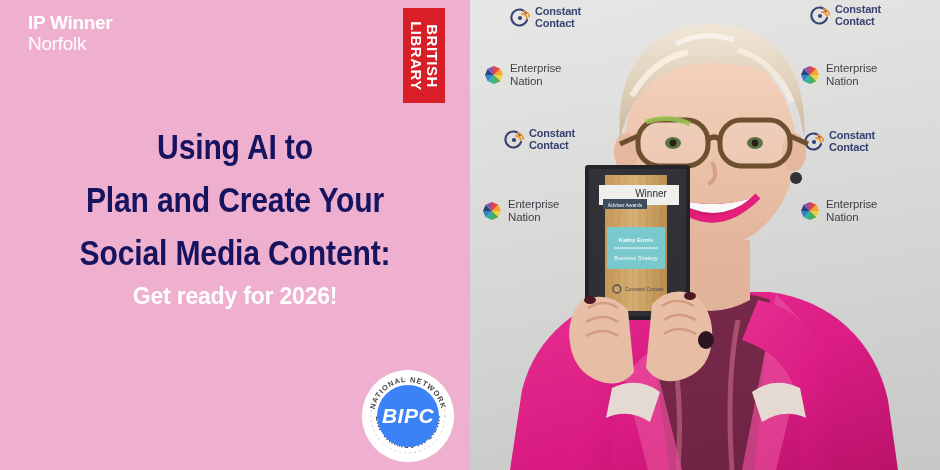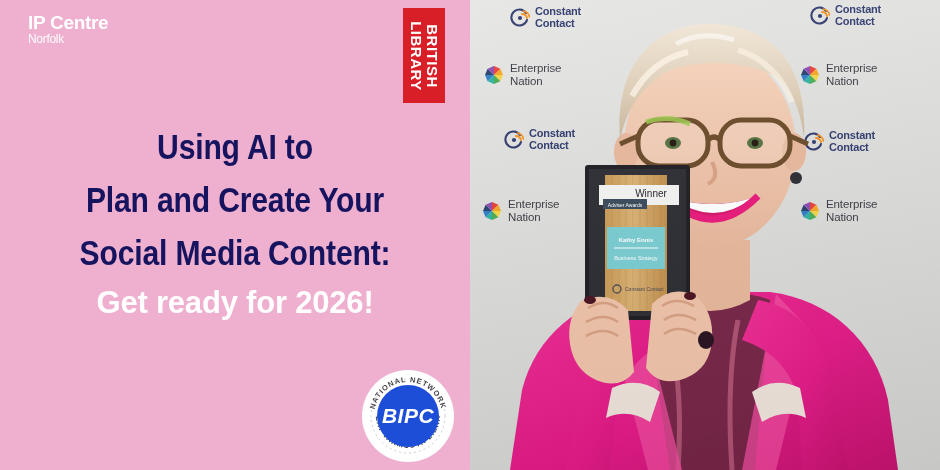--- a/index.html
+++ b/index.html
@@ -20,21 +20,21 @@
   
   .bipc-wordmark {
     position:absolute; left:28px; top:12px;
     color:#ffffff; line-height:1.13;
     letter-spacing:-0.3px;
   }
   .bipc-wordmark .l1, .bipc-wordmark .l2 {
     font-size:19px; font-weight:bold; display:block;
   }
   .bipc-wordmark .l3 {
-    font-size:12px; font-weight:normal; display:block; opacity:.97;
+    font-size:19px; font-weight:normal; display:block; opacity:.97;
   }
 
   
   .bl-logo {
     position:absolute; left:403px; top:8px;
     width:42px; height:95px; background:#d81e26;
   }
   .bl-logo .bl-txt {
     position:absolute; left:50%; top:50%;
     transform:translate(-50%,-50%) rotate(90deg);
@@ -61,36 +61,36 @@
     letter-spacing:-0.2px;
     transform:scaleX(0.86);
     transform-origin:center center;
     white-space:nowrap;
   }
   .headline .hl-last {
     display:block;
     color:#ffffff;
     font-family:"Liberation Sans","DejaVu Sans",sans-serif;
     font-weight:bold;
-    font-size:31px;
+    font-size:23px;
     line-height:1.46;
     letter-spacing:-0.2px;
     white-space:nowrap;
   }
 
   
   .bipc-badge {
     position:absolute; left:362px; top:370px;
     width:92px; height:92px; border-radius:50%;
     background:#ffffff;
   }
   .bipc-badge .inner {
     position:absolute; left:15px; top:15px;
     width:62px; height:62px; border-radius:50%;
-    background:#1d4ed8;
+    background:#3b82f6;
   }
   .bipc-badge .inner .abbr {
     position:absolute; left:0; top:50%; width:100%;
     transform:translateY(-50%);
     text-align:center; color:#ffffff;
     font-weight:bold; font-size:21px; letter-spacing:0.5px;
     font-style:italic;
   }
   .badge-ring-text { position:absolute; left:0; top:0; width:92px; height:92px; }
   .badge-ring-text text { fill:#3f3f46; font-size:7.4px; font-weight:bold;
@@ -135,21 +135,21 @@
     background:linear-gradient(180deg, rgba(255,255,255,0.05), rgba(0,0,0,0.05)); }
 </style>
 </head>
 <body>
 
 <div class="banner">
 
   <div class="left-panel">
 
     <div class="bipc-wordmark">
-      <span class="l2">IP Centre</span>
+      <span class="l2">IP Winner</span>
       <span class="l3">Norfolk</span>
     </div>
 
     <div class="bl-logo">
       <div class="bl-txt">
         <span>BRITISH</span>
         <span>LIBRARY</span>
       </div>
     </div>
 

